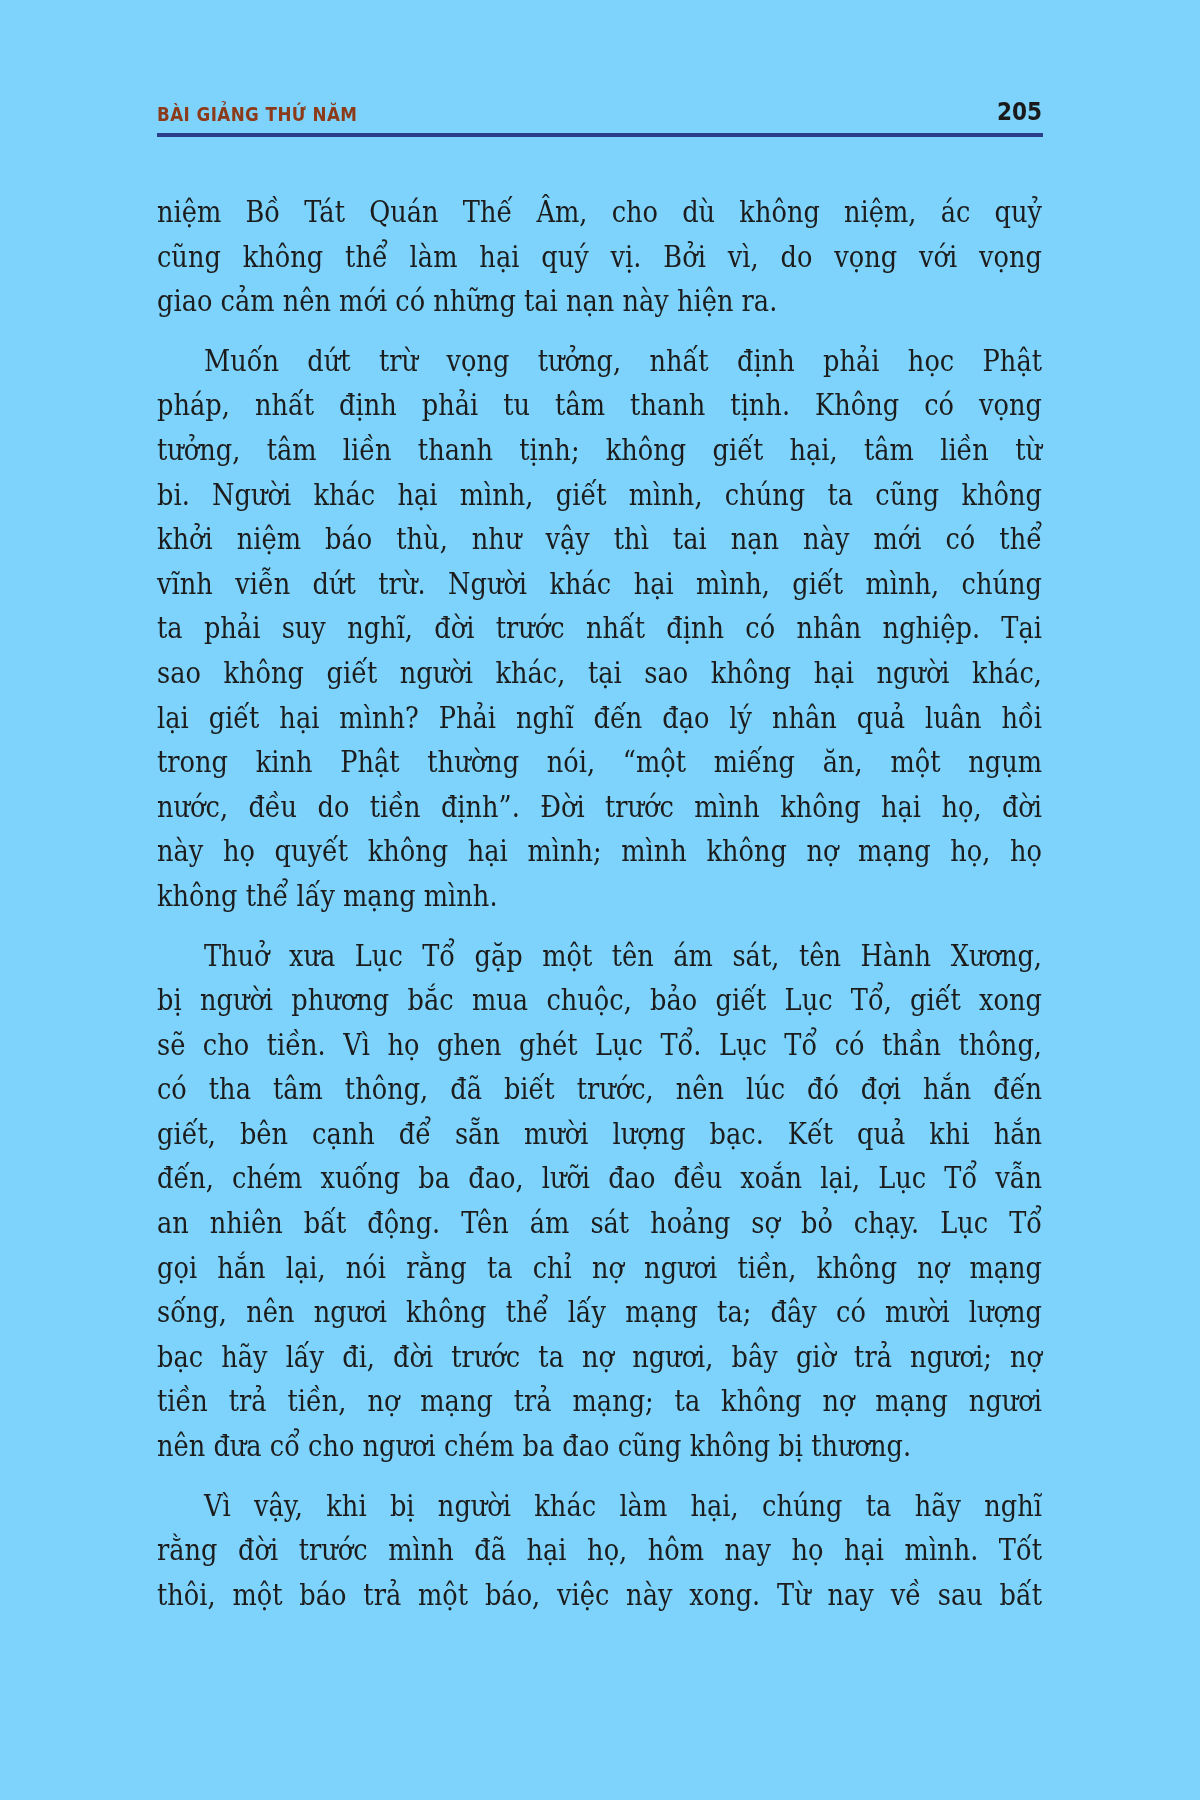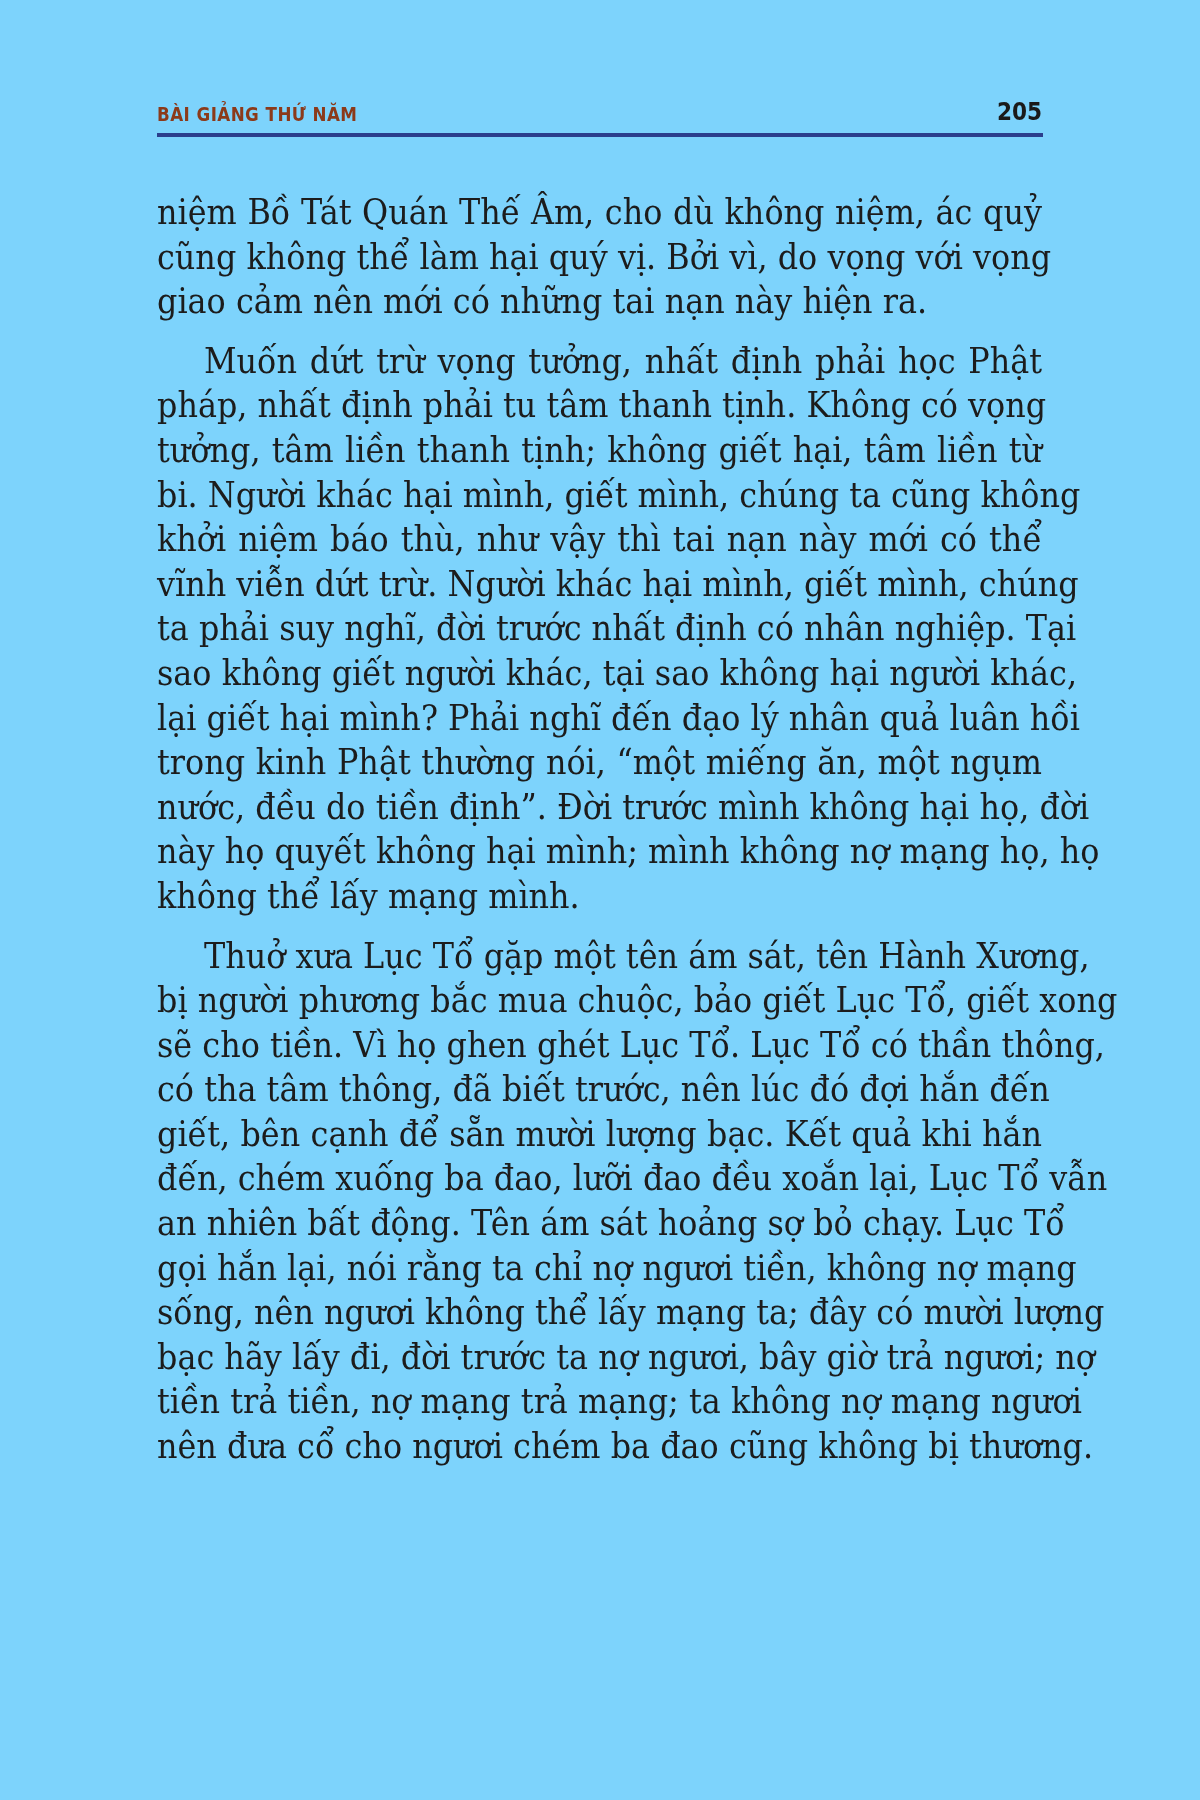--- a/index.html
+++ b/index.html
@@ -16,21 +16,21 @@
     font-family: "DejaVu Sans", sans-serif; font-weight: bold;
     font-size: 24px; color: #1a1a1a;
     transform: scaleX(0.9); transform-origin: right center;
   }
   .rule {
     position: absolute; left: 157px; top: 133px; width: 886px; height: 4px;
     background: #2b3e8c;
   }
   .body-text {
     position: absolute; left: 157px; top: 190px; width: 885px;
-    font-family: "DejaVu Serif", serif; font-size: 36px; color: #1c1c1c;
+    font-family: "DejaVu Serif", serif; font-size: 29px; color: #1c1c1c;
   }
   .para { margin: 0 0 15px 0; }
   .line {
     display: block; height: 44.6px; line-height: 44.6px;
     white-space: nowrap; text-align: justify; text-align-last: justify;
     transform: scaleX(0.885); transform-origin: left center; width: 1000px;
   }
   .line.last { text-align-last: left; }
   .line.indent { text-indent: 53px; }
 </style>
@@ -70,14 +70,19 @@
         <span class="line">có tha tâm thông, đã biết trước, nên lúc đó đợi hắn đến</span>
         <span class="line">giết, bên cạnh để sẵn mười lượng bạc. Kết quả khi hắn</span>
         <span class="line">đến, chém xuống ba đao, lưỡi đao đều xoắn lại, Lục Tổ vẫn</span>
         <span class="line">an nhiên bất động. Tên ám sát hoảng sợ bỏ chạy. Lục Tổ</span>
         <span class="line">gọi hắn lại, nói rằng ta chỉ nợ ngươi tiền, không nợ mạng</span>
         <span class="line">sống, nên ngươi không thể lấy mạng ta; đây có mười lượng</span>
         <span class="line">bạc hãy lấy đi, đời trước ta nợ ngươi, bây giờ trả ngươi; nợ</span>
         <span class="line">tiền trả tiền, nợ mạng trả mạng; ta không nợ mạng ngươi</span>
         <span class="line last">nên đưa cổ cho ngươi chém ba đao cũng không bị thương.</span>
       </div>
+      <div class="para">
+        <span class="line indent">Vì vậy, khi bị người khác làm hại, chúng ta hãy nghĩ</span>
+        <span class="line">rằng đời trước mình đã hại họ, hôm nay họ hại mình. Tốt</span>
+        <span class="line">thôi, một báo trả một báo, việc này xong. Từ nay về sau bất</span>
+      </div>
     </div>
 </div>
 
 </body></html>

